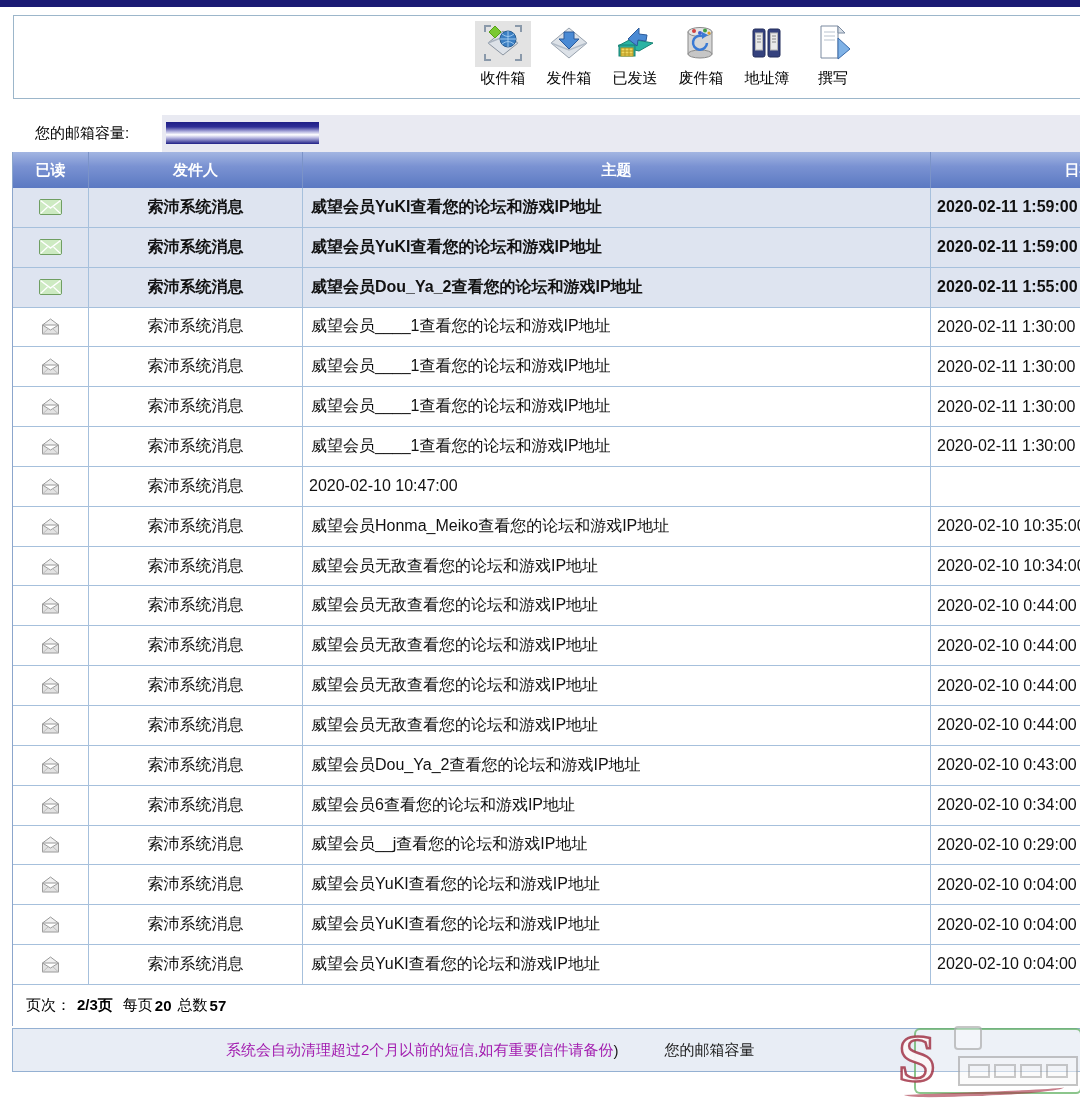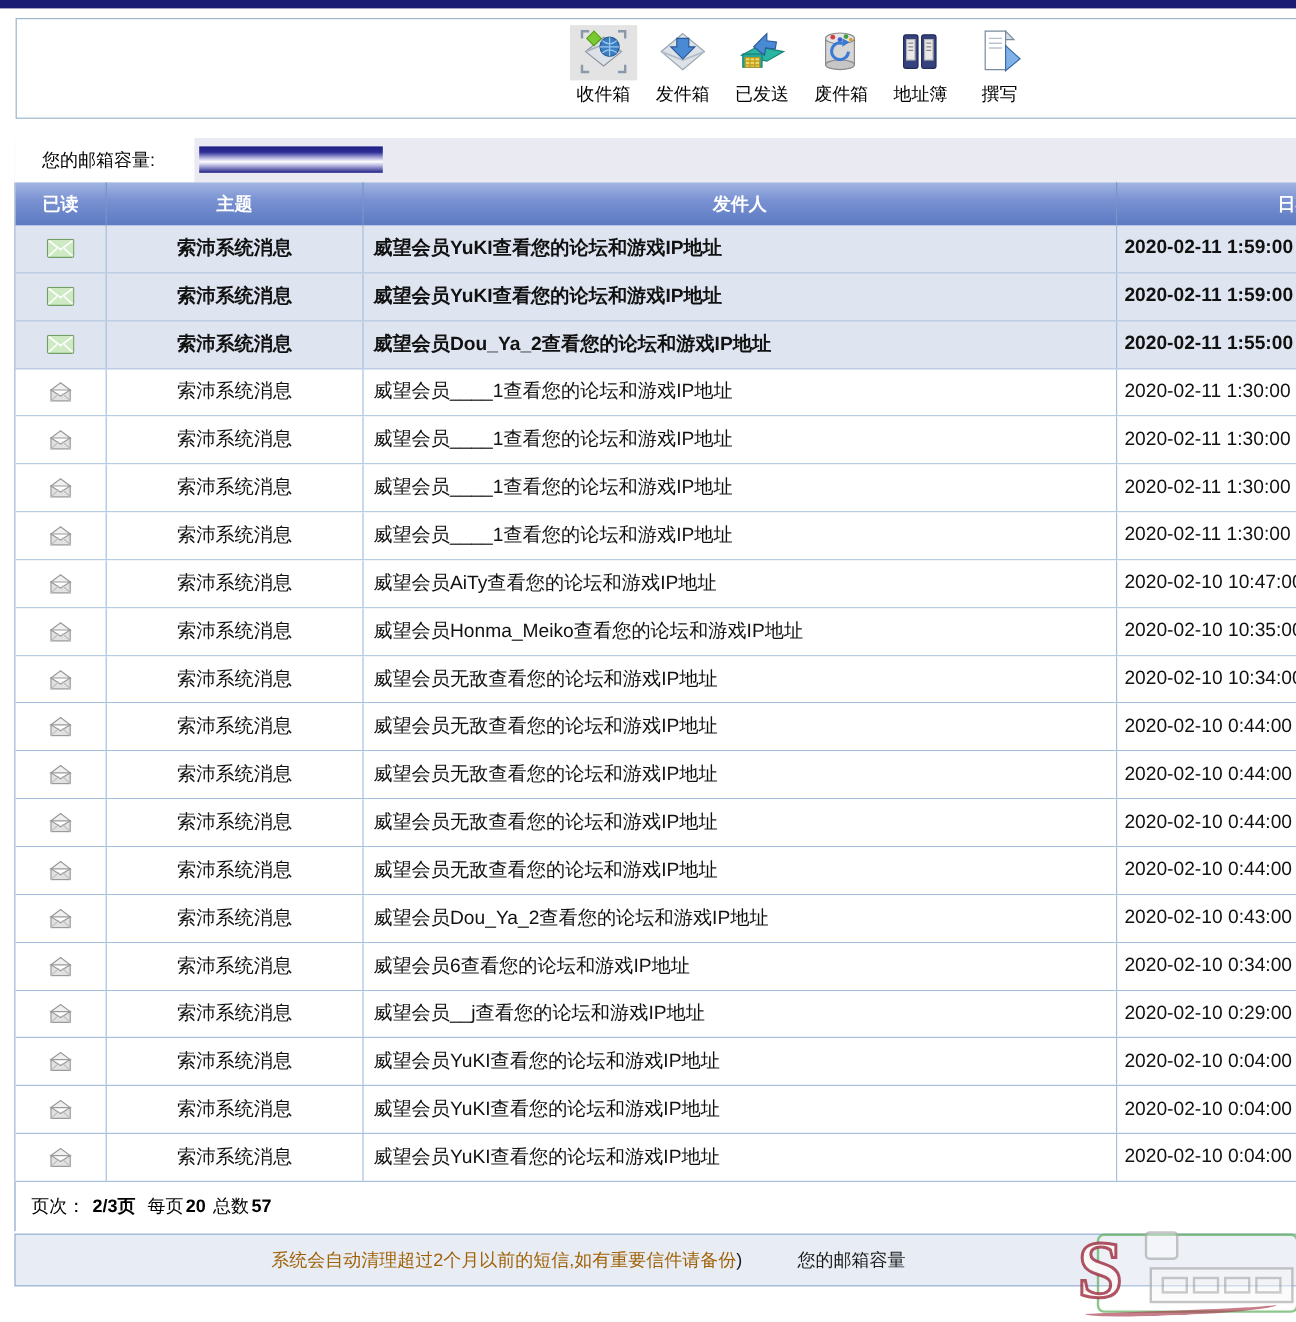--- a/index.html
+++ b/index.html
@@ -46,21 +46,21 @@
   
   .pager { left:12px; top:985px; width:1216px; height:41px; background:#fff;
     border-left:1px solid #8ca6cc; display:flex; align-items:center; padding-left:13px;
     font-size:15px; color:#000; gap:6px; }
   .pager b { font-weight:bold;text-align:center; }
 
   
   .notice { left:12px; top:1028px; width:1216px; height:44px; background:#e8edf5;
     border:1px solid #94b0d2; display:flex; align-items:center; padding-left:213px;
     font-size:15px; color:#1a1a1a; white-space:nowrap; }
-  .notice .red { color:#a16207; }
+  .notice .red { color:#a21caf; }
   .notice .right-text { margin-left:46px; }
 
   
   .watermark { left:898px; top:1020px; width:190px; height:82px; z-index:50; pointer-events:none; opacity:.9; }
   .wm-frame { position:absolute; left:16px; top:8px; width:168px; height:66px;
     border:2px solid rgba(95,175,95,.8); border-radius:6px; background:rgba(255,255,255,.22); }
   .wm-s { position:absolute; left:0; top:2px; font-size:68px; line-height:72px; font-weight:bold;
     color:rgba(255,255,255,.95); -webkit-text-stroke:2.5px rgba(155,35,55,.85);
     text-shadow:0 0 1px rgba(155,35,55,.6); font-family:"Liberation Serif","DejaVu Serif",serif; }
   .wm-minibox { position:absolute; left:56px; top:6px; width:28px; height:24px;
@@ -158,22 +158,22 @@
 </div>
 
 <div class="abs capacity">
   <div class="cap-labelbox">您的邮箱容量:</div>
   <div class="cap-bar"></div>
 </div>
 
 <div class="abs mail-table">
   <div class="t-header">
     <div>已读</div>
+    <div>发件人</div>
     <div>主题</div>
-    <div>发件人</div>
     <div>日期</div>
   </div>
   <div>
       <div class="mail-row new">
         <div class="cell c-status">
           <span style="display: inline-flex;">
             <svg width="23" height="16" viewBox="0 0 23 16">
     <rect x="0.5" y="0.5" width="22" height="15" rx="1.5" fill="#cdeac2" stroke="#6f9e62"></rect>
     <path d="M1.5,1.5 L11.5,9 L21.5,1.5" fill="none" stroke="#ffffff" stroke-width="1.5"></path>
     <path d="M1.5,14.5 L8.5,8 M21.5,14.5 L14.5,8" fill="none" stroke="#ffffff" stroke-width="1.2"></path>
@@ -272,21 +272,20 @@
         <div class="cell c-status">
           <span style="display: inline-flex;">
             <svg width="23" height="17" viewBox="0 0 23 17">
     <polygon points="3.5,7 11.5,1 19.5,7" fill="#f0f0f0" stroke="#9a9a9a"></polygon>
     <polygon points="3.5,7 3.5,16 19.5,16 19.5,7 11.5,12" fill="#e2e2e2" stroke="#9a9a9a"></polygon>
     <path d="M3.5,16 L10,10 M19.5,16 L13,10" fill="none" stroke="#bdbdbd" stroke-width="1"></path>
   </svg>
           </span>
         </div>
         <div class="cell c-sender">索沛系统消息</div>
-        <div class="cell c-subject">威望会员AiTy查看您的论坛和游戏IP地址</div>
         <div class="cell c-date">2020-02-10 10:47:00</div>
       </div>
       <div class="mail-row">
         <div class="cell c-status">
           <span style="display: inline-flex;">
             <svg width="23" height="17" viewBox="0 0 23 17">
     <polygon points="3.5,7 11.5,1 19.5,7" fill="#f0f0f0" stroke="#9a9a9a"></polygon>
     <polygon points="3.5,7 3.5,16 19.5,16 19.5,7 11.5,12" fill="#e2e2e2" stroke="#9a9a9a"></polygon>
     <path d="M3.5,16 L10,10 M19.5,16 L13,10" fill="none" stroke="#bdbdbd" stroke-width="1"></path>
   </svg>

